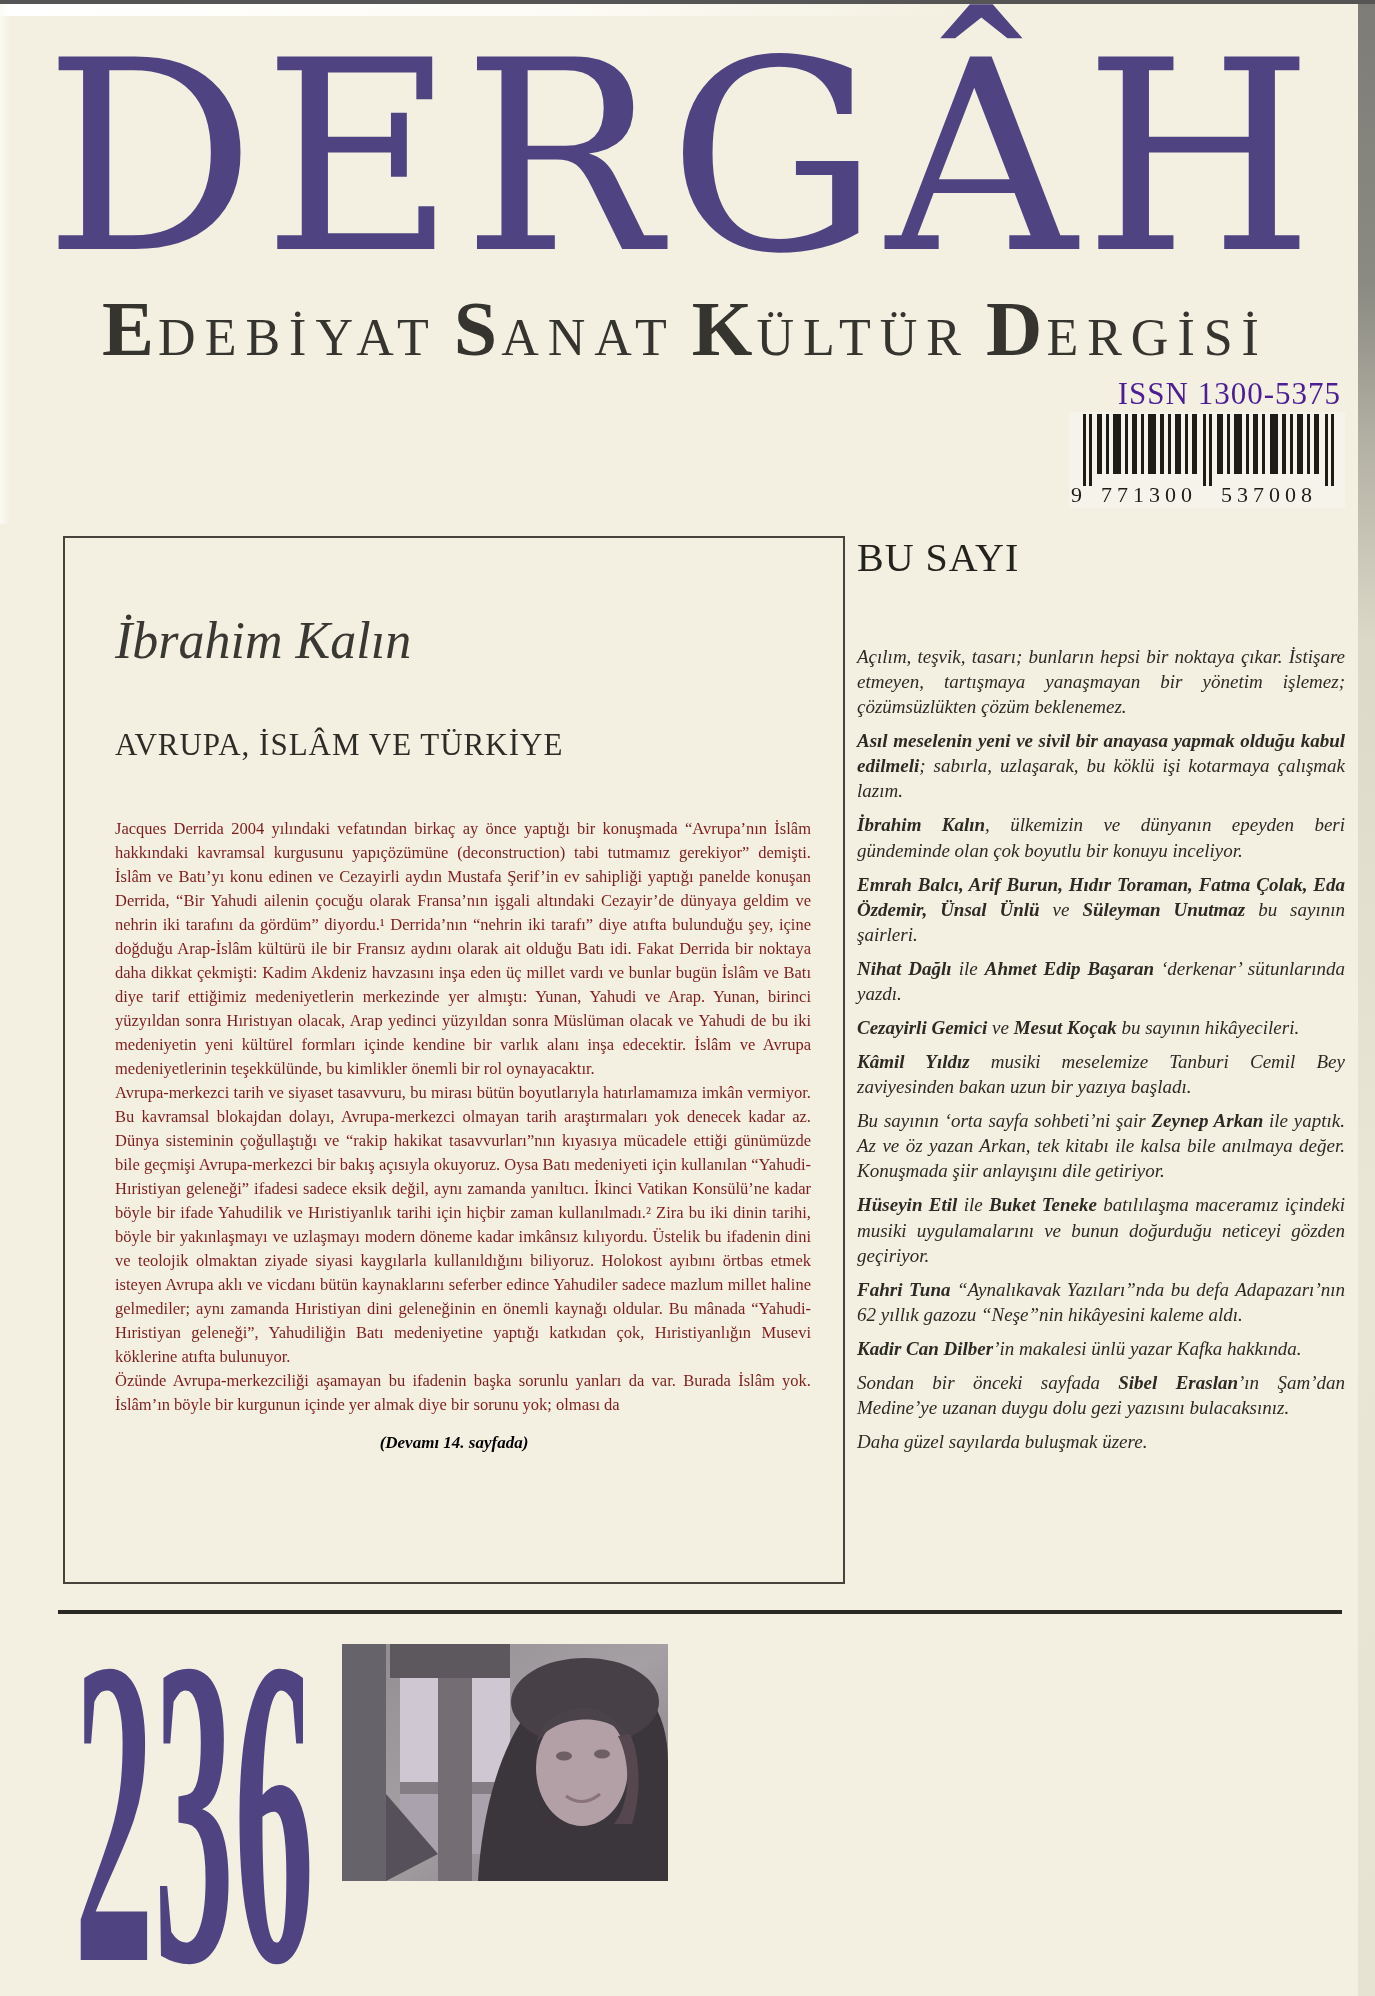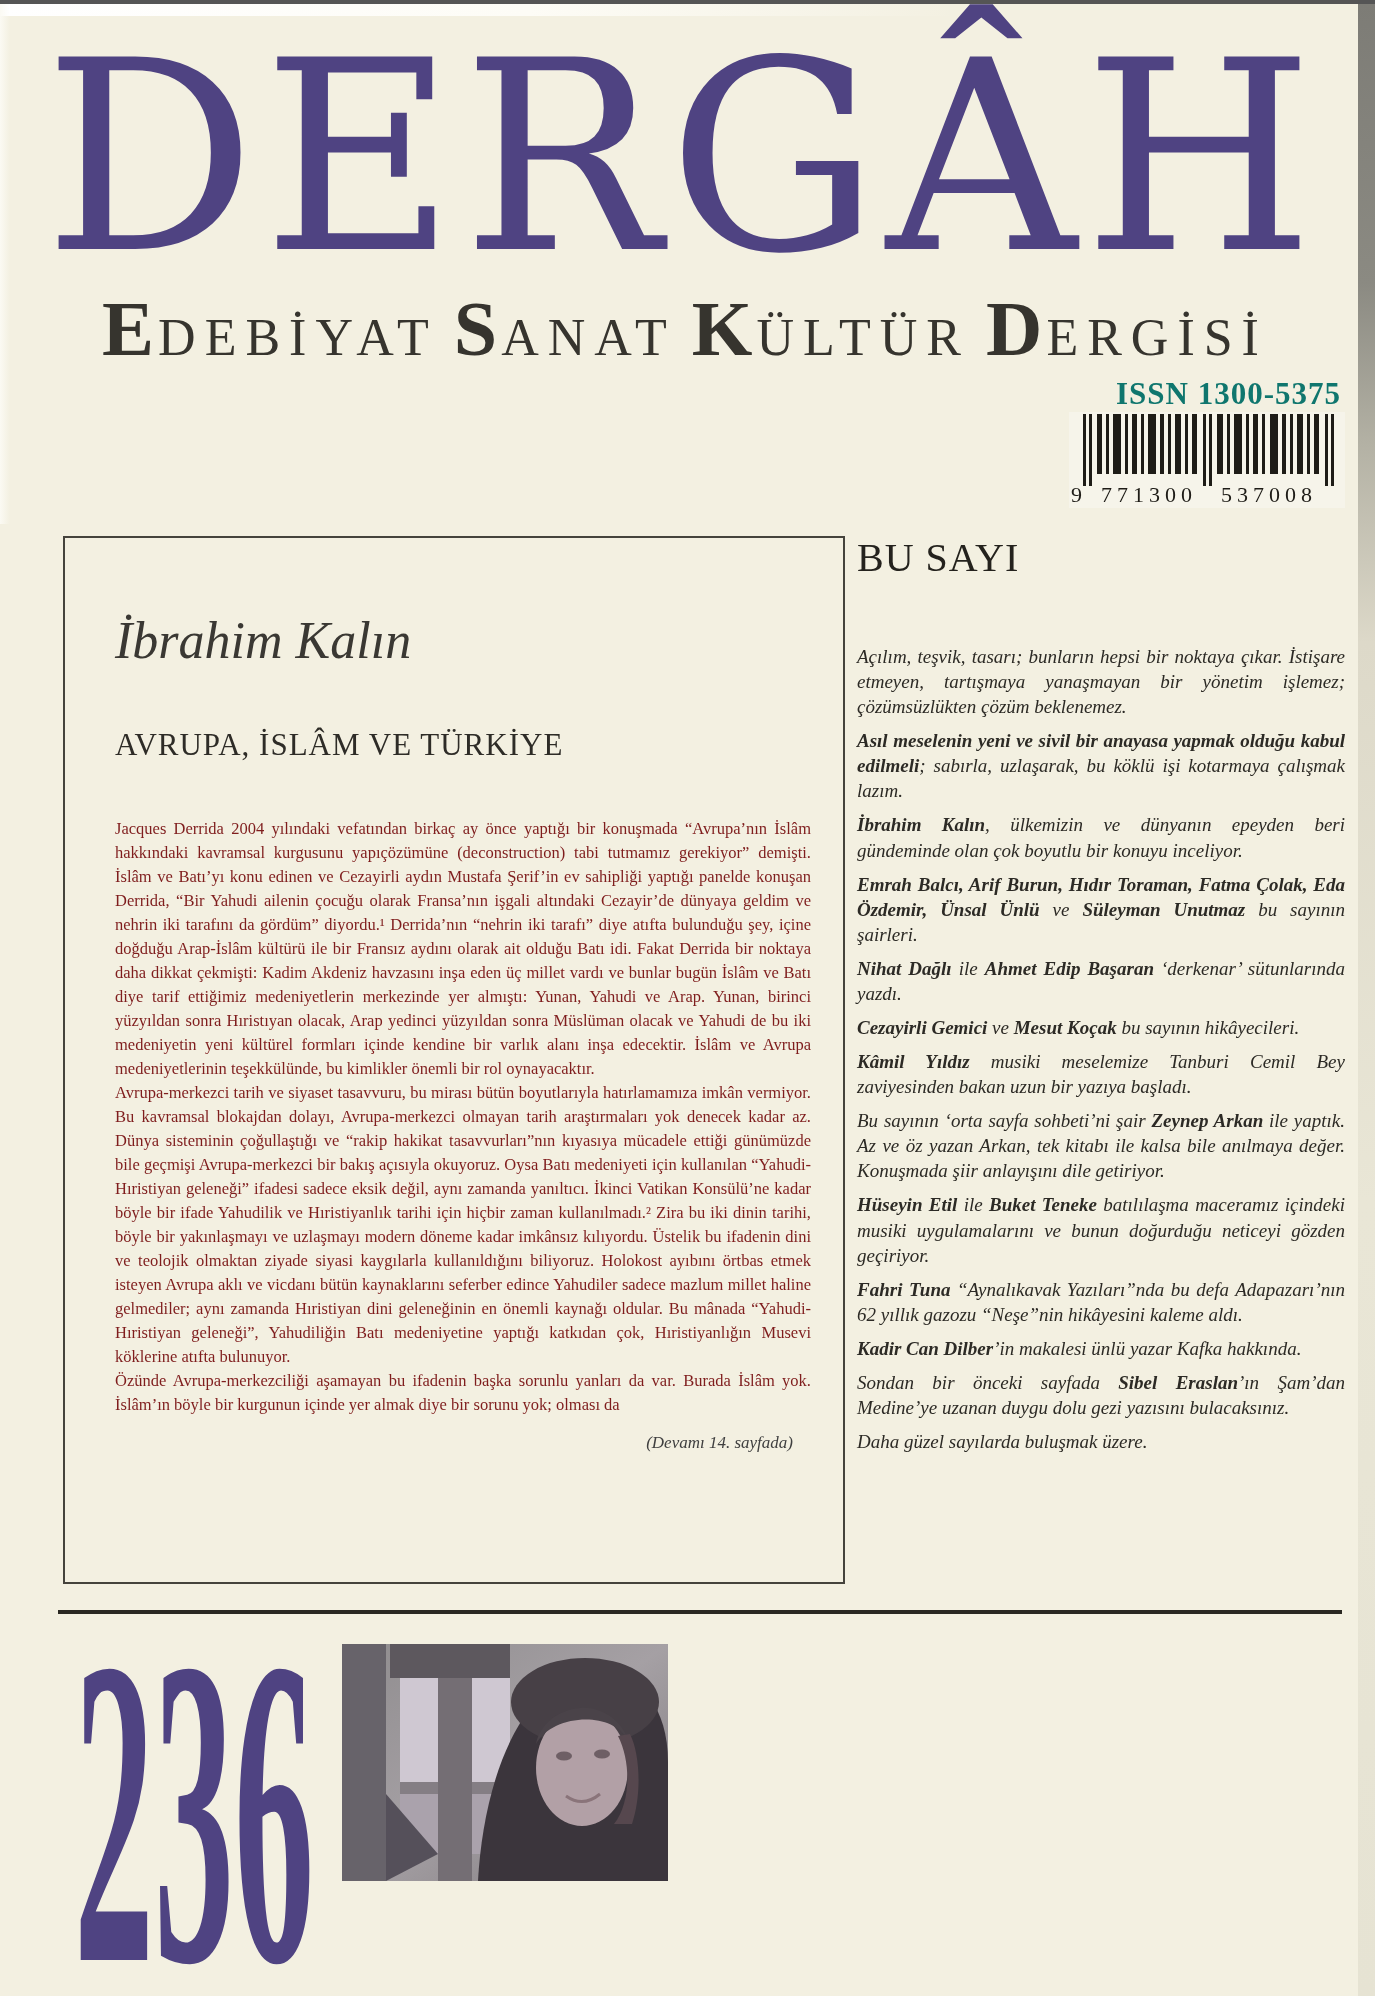--- a/index.html
+++ b/index.html
@@ -41,21 +41,21 @@
     position:absolute;top:286px;left:25px;right:30px;
     display:flex;justify-content:center;align-items:flex-end;gap:16px;
     color:#36342e;
     white-space:nowrap;
   }
   .subtitle .word{white-space:nowrap;letter-spacing:9px;font-size:52px;line-height:1;}
   .subtitle .initial{font-size:78px;font-weight:bold;letter-spacing:4px;}
 
   .issn{
     position:absolute;top:372px;right:34px;
-    font-size:31px;font-weight:bold;letter-spacing:1px;color:#0f766e;
+    font-size:31px;font-weight:normal;letter-spacing:1px;color:#4c1d95;
   }
   .barcode-wrap{
     position:absolute;top:408px;right:30px;width:276px;height:96px;
   }
 
   
   .main{
     position:absolute;top:532px;left:63px;right:30px;
     display:flex;align-items:flex-start;
   }
@@ -80,21 +80,21 @@
   }
   .article-body{margin-top:54px;}
   .article-body p{
     margin:0;
     font-size:16.5px;line-height:24px;
     text-align:justify;
     color:#7f1d1d;
   }
   .continuation{
     margin-top:16px;padding-right:18px;
-    text-align:right;font-style:italic;font-size:17px;color:#404040;
+    text-align:center;font-style:italic;font-size:17px;color:#000000;font-weight:bold;
   }
 
   .right-col{
     flex:1;
     padding:2px 0 0 12px;
   }
   .busayi-header{
     font-size:40px;letter-spacing:1px;line-height:1;
     color:#24221d;
   }

